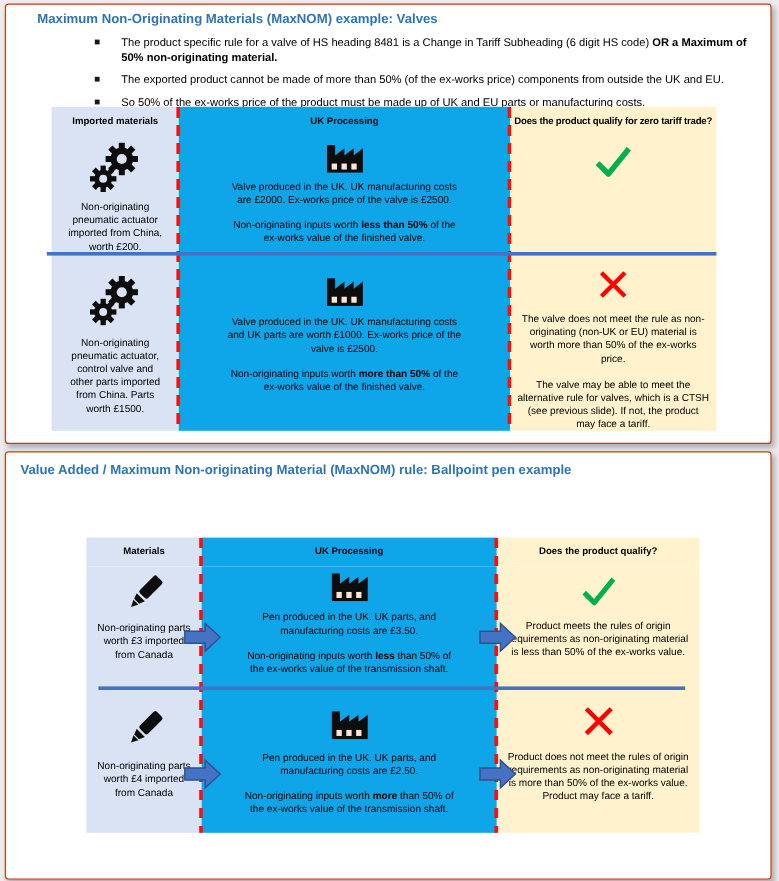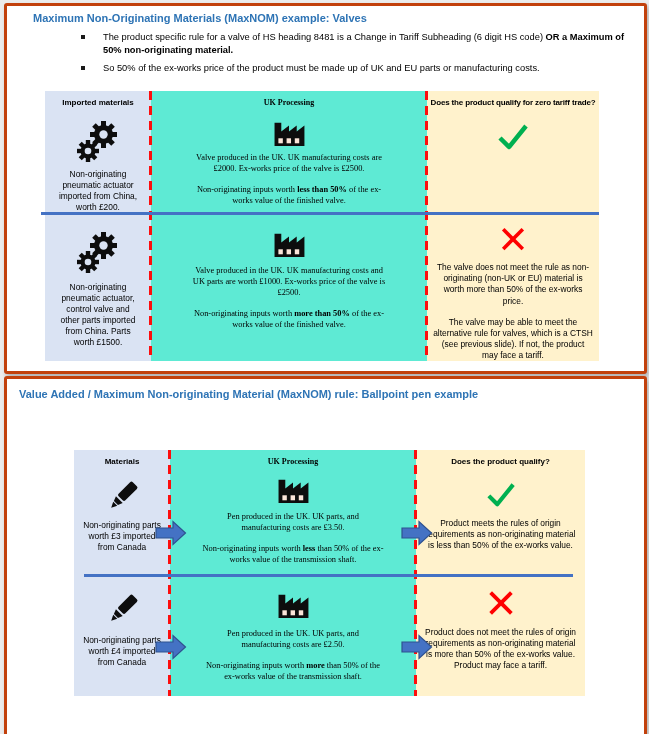--- a/index.html
+++ b/index.html
@@ -5,21 +5,21 @@
   html,body{margin:0;padding:0;}
   body{
     width:649px;height:734px;position:relative;
     background:#ececec;
     font-family:"Liberation Sans", sans-serif;
     color:#000;
     overflow:hidden;
   }
   .slide{
     position:absolute;left:4px;width:637px;background:#fff;
-    border:3px solid #c2410c;border-radius:3px;
+    border:1px solid #c2410c;border-radius:3px;
     box-shadow:2px 3px 4px rgba(0,0,0,.25);
   }
   #slide1{top:3px;height:365px;}
   #slide2{top:376px;height:355px;}
 
   .slide-title{position:absolute;font-size:11px;font-weight:bold;color:#2e74b5;white-space:nowrap;}
   #slide1 .slide-title{left:26px;top:6px;}
   #slide2 .slide-title{left:12px;top:9px;}
 
   .bullets{position:absolute;margin-left:48px;}
@@ -30,21 +30,21 @@
   #slide1 .bullet .marker{margin-right:18px;}
   #slide2 .bullet .marker{width:3px;height:3px;background:#1f3864;margin-right:8px;margin-top:4px;}
   .bullet .btext{font-size:9.3px;line-height:1.35;}
   #slide2 .bullet .btext{font-size:9px;color:#1f3864;}
 
   .rtable{position:absolute;display:grid;}
   #t1{left:38px;top:85px;width:554px;grid-template-columns:106px 276px 172px;grid-template-rows:26px 97px 147px;}
   #t2{left:67px;top:71px;width:511px;grid-template-columns:96px 246px 169px;grid-template-rows:24px 103px 119px;}
 
   .c1{background:#dae3f3;}
-  .c2{background:#5eead4;font-family:Liberation Serif, serif;}
+  .c2{background:#0ea5e9;}
   .c3{background:#fff2cc;}
   .hdr{font-weight:bold;font-size:8px;text-align:center;padding-top:7px;box-sizing:border-box;}
   .hdr.tight{letter-spacing:-0.15px;padding-left:1px;padding-right:1px;}
   .cell{display:flex;flex-direction:column;align-items:center;text-align:center;box-sizing:border-box;overflow:hidden;}
   .cell .txt{font-size:8.4px;line-height:1.32;}
   .cell b{font-weight:bold;}
 
   .vdash{position:absolute;top:0;bottom:0;width:3px;z-index:3;
     background:repeating-linear-gradient(to bottom,#fd0d0d 0 9px,transparent 9px 15px);}
   #t1 .vdash.d1{left:104px;}
@@ -75,20 +75,24 @@
 <div class="slide" id="slide1">
   <div class="slide-title">Maximum Non-Originating Materials (MaxNOM) example: Valves</div>
 
   <div class="bullets">
     <div class="bullet">
       <span class="marker"></span>
       <span class="btext"><span>The product specific rule for a valve of HS heading 8481 is a Change in Tariff Subheading (6 digit HS code) </span><b>OR a Maximum of 50% non-originating material.</b></span>
     </div>
     <div class="bullet">
       <span class="marker"></span>
+      <span class="btext">The exported product cannot be made of more than 50% (of the ex-works price) components from outside the UK and EU.</span>
+    </div>
+    <div class="bullet">
+      <span class="marker"></span>
       <span class="btext">So 50% of the ex-works price of the product must be made up of UK and EU parts or manufacturing costs.</span>
     </div>
   </div>
 
   <div class="rtable" id="t1">
 
     <div class="c1 hdr">Imported materials</div>
     <div class="c2 hdr">UK Processing</div>
     <div class="c3 hdr tight">Does the product qualify for zero tariff trade?</div>
 

